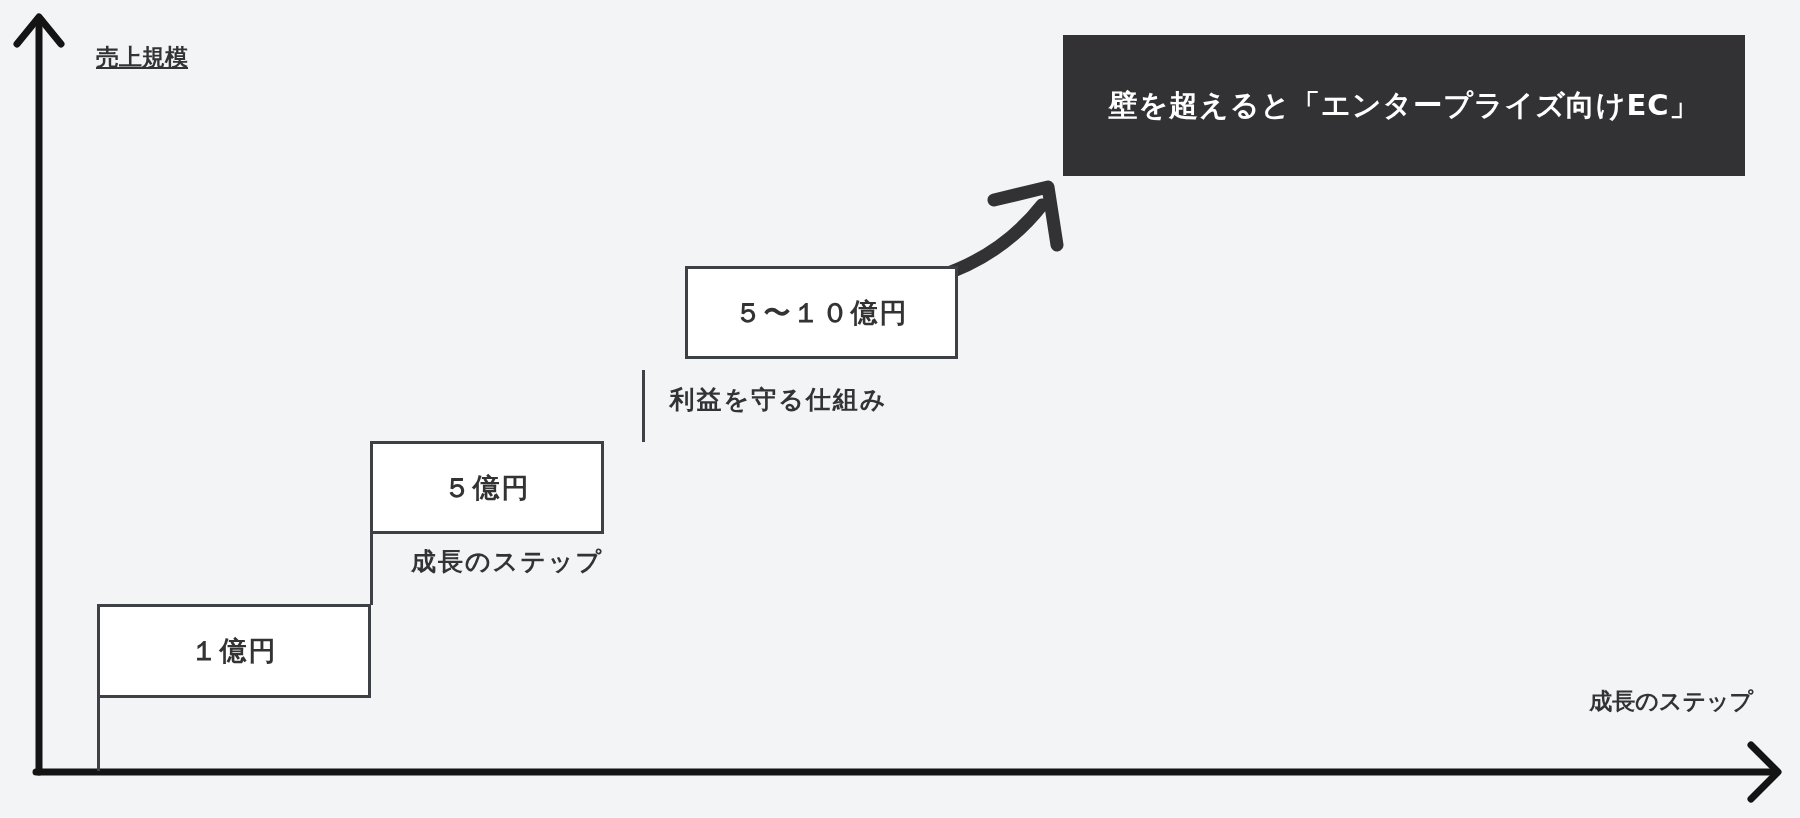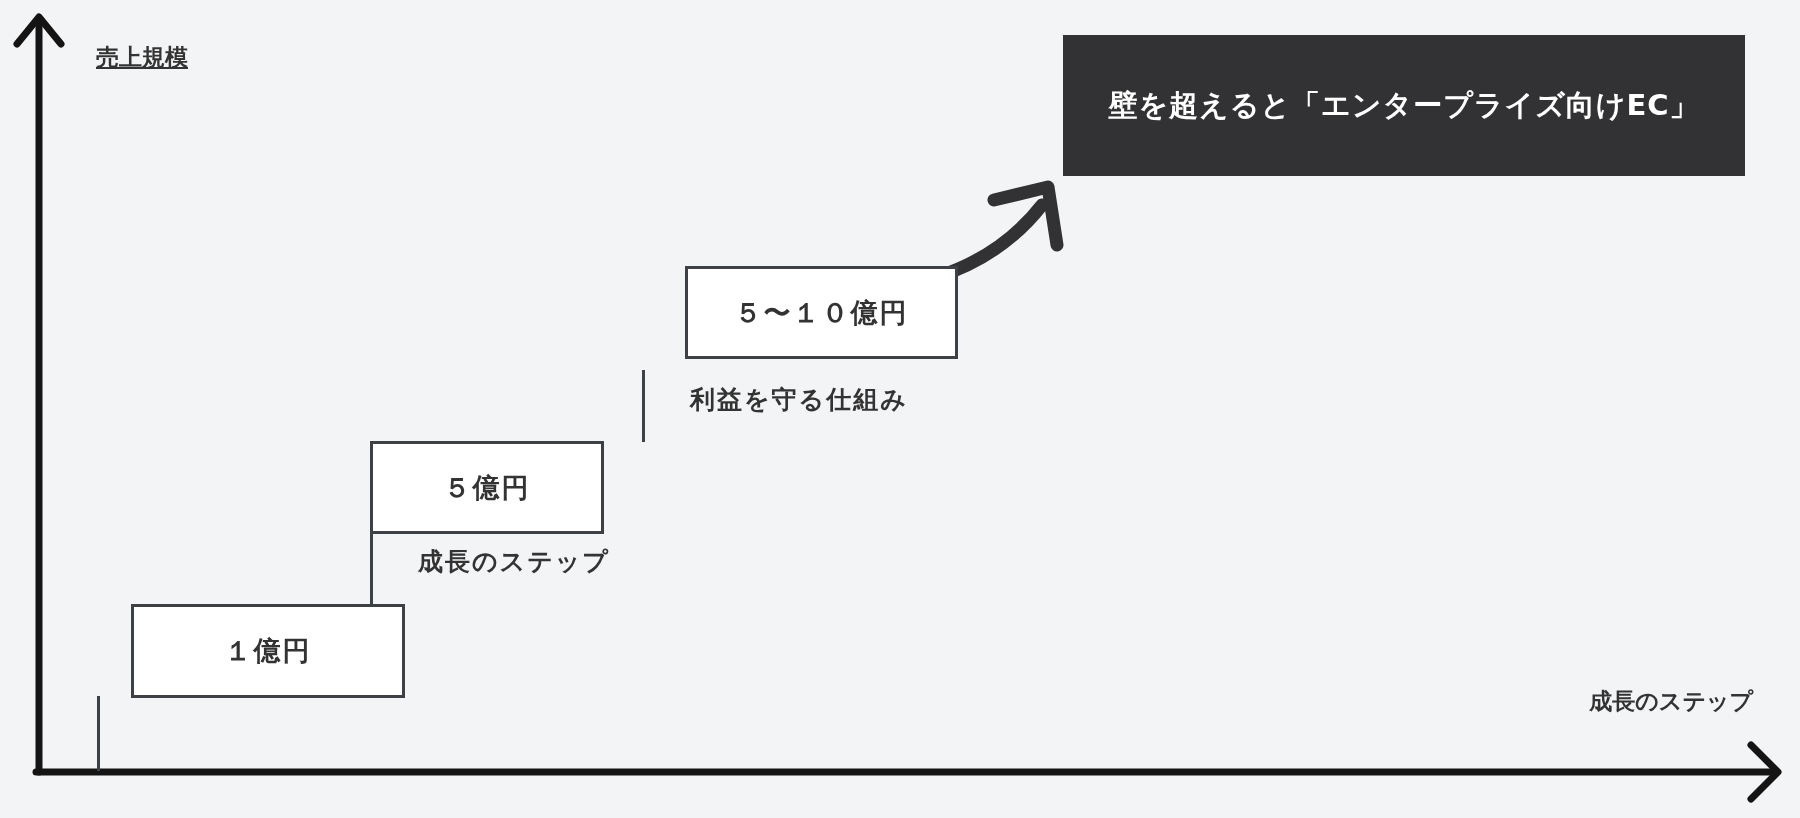--- a/index.html
+++ b/index.html
@@ -46,31 +46,31 @@
     box-sizing:border-box;
     display:flex;
     align-items:center;
     justify-content:center;
     font-weight:bold;
     font-size:27px;
     color:var(--text);
     letter-spacing:2px;
     white-space:nowrap;
   }
-  .box-1{left:97px;top:604px;width:274px;height:94px;margin-left:34px;}
+  .box-1{left:97px;top:604px;width:274px;height:94px;}
   .box-2{left:370px;top:441px;width:234px;height:93px;}
   .box-3{left:642px;top:266px;width:273px;height:93px;margin-left:43px;}
   .step-caption{
     position:absolute;
     font-weight:bold;
     font-size:25px;
     color:var(--text);
+    text-align:center;
     letter-spacing:2px;
     white-space:nowrap;
-    padding-left:48px;
   }
   .caption-1{left:97px;width:274px;top:708px;}
   .caption-2{left:370px;width:274px;top:545px;}
   .caption-3{left:642px;width:273px;top:383px;}
   .goal-banner{
     position:absolute;
     left:1063px;top:35px;width:682px;height:141px;
     background:var(--goal-background);
     color:var(--goal-text);
     display:flex;

